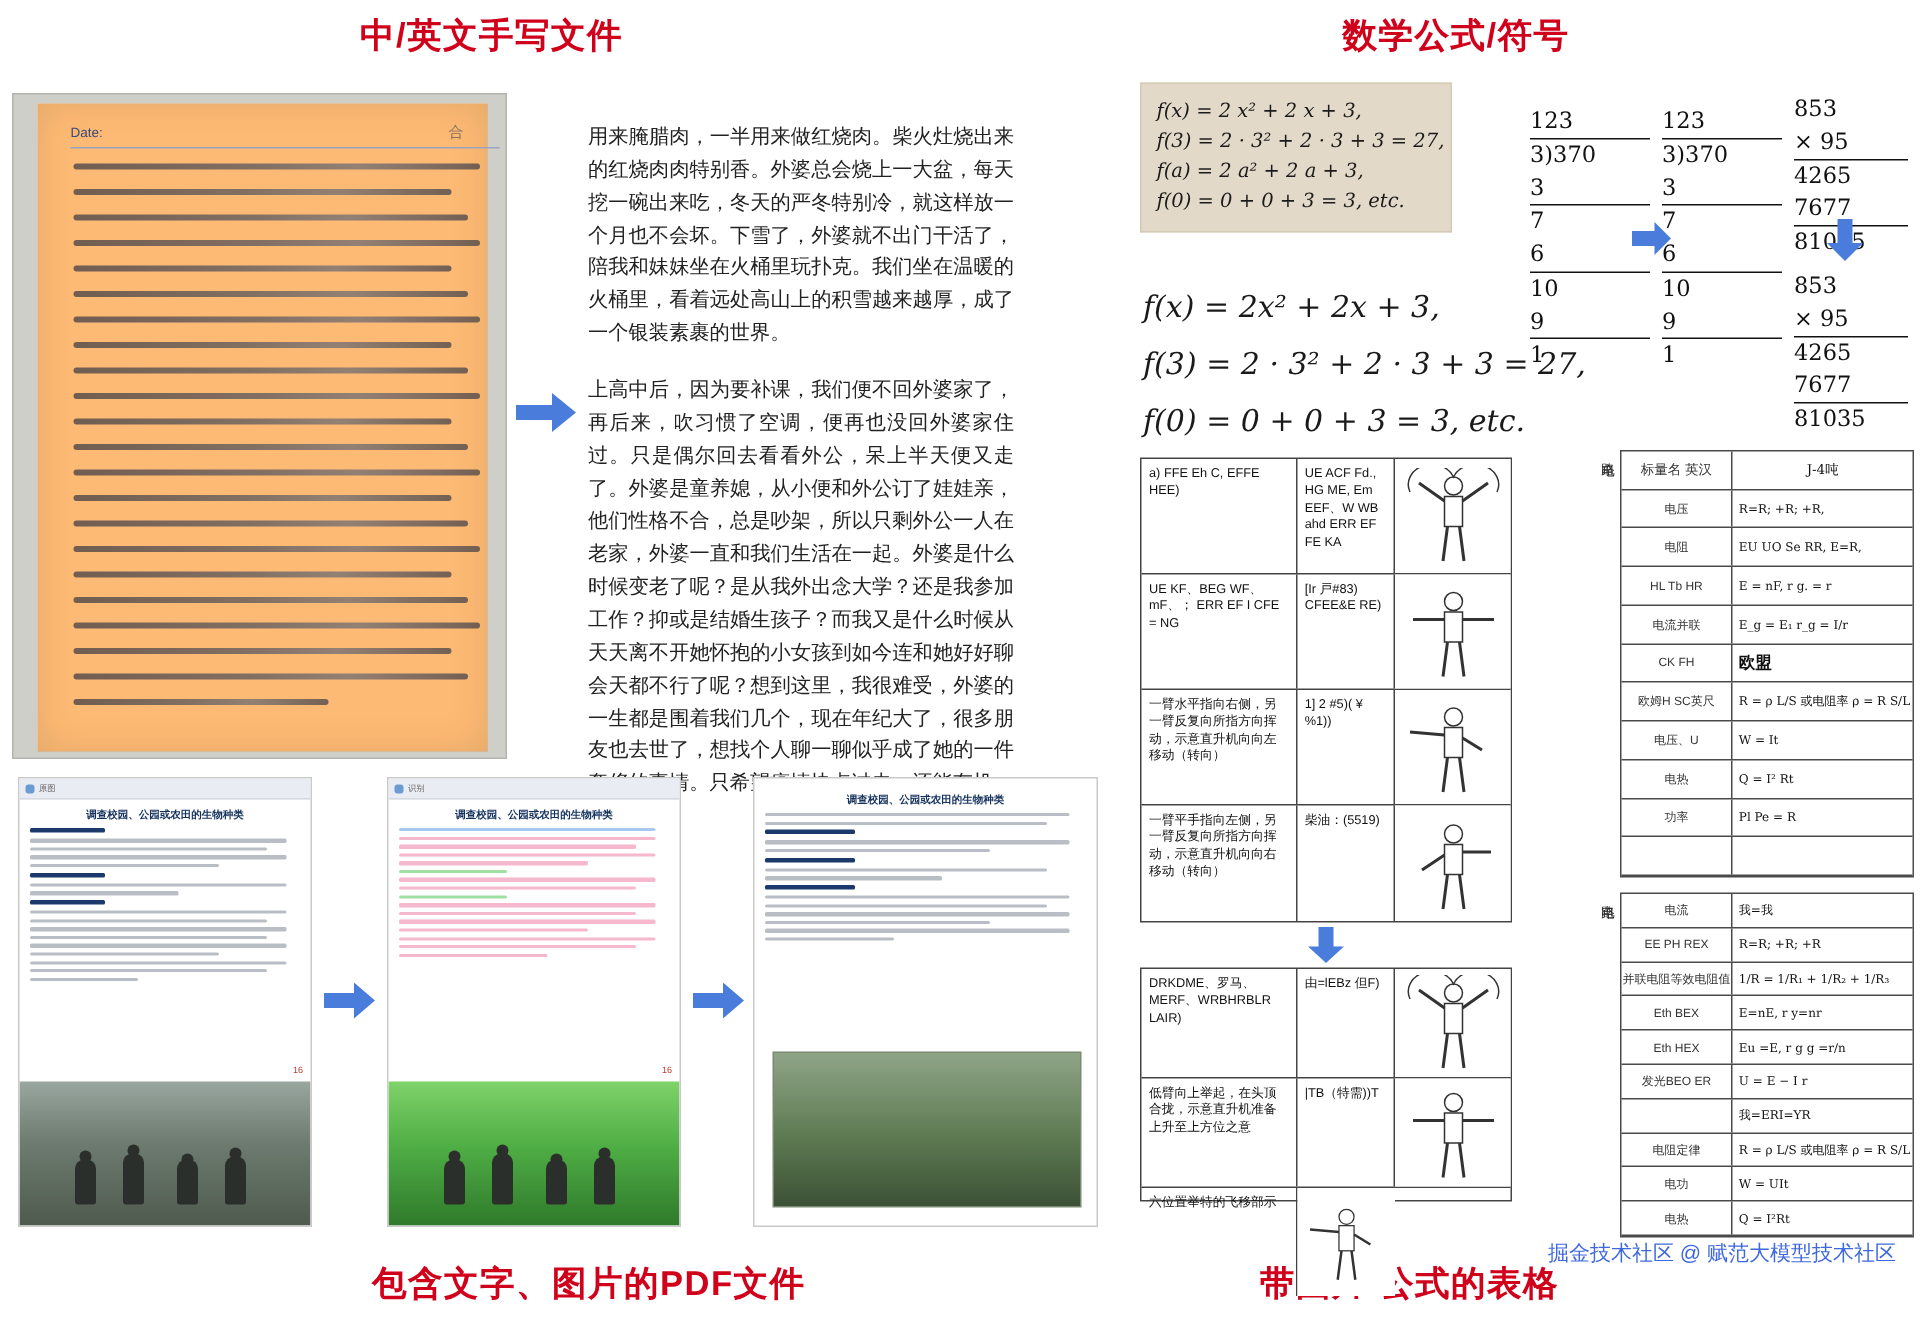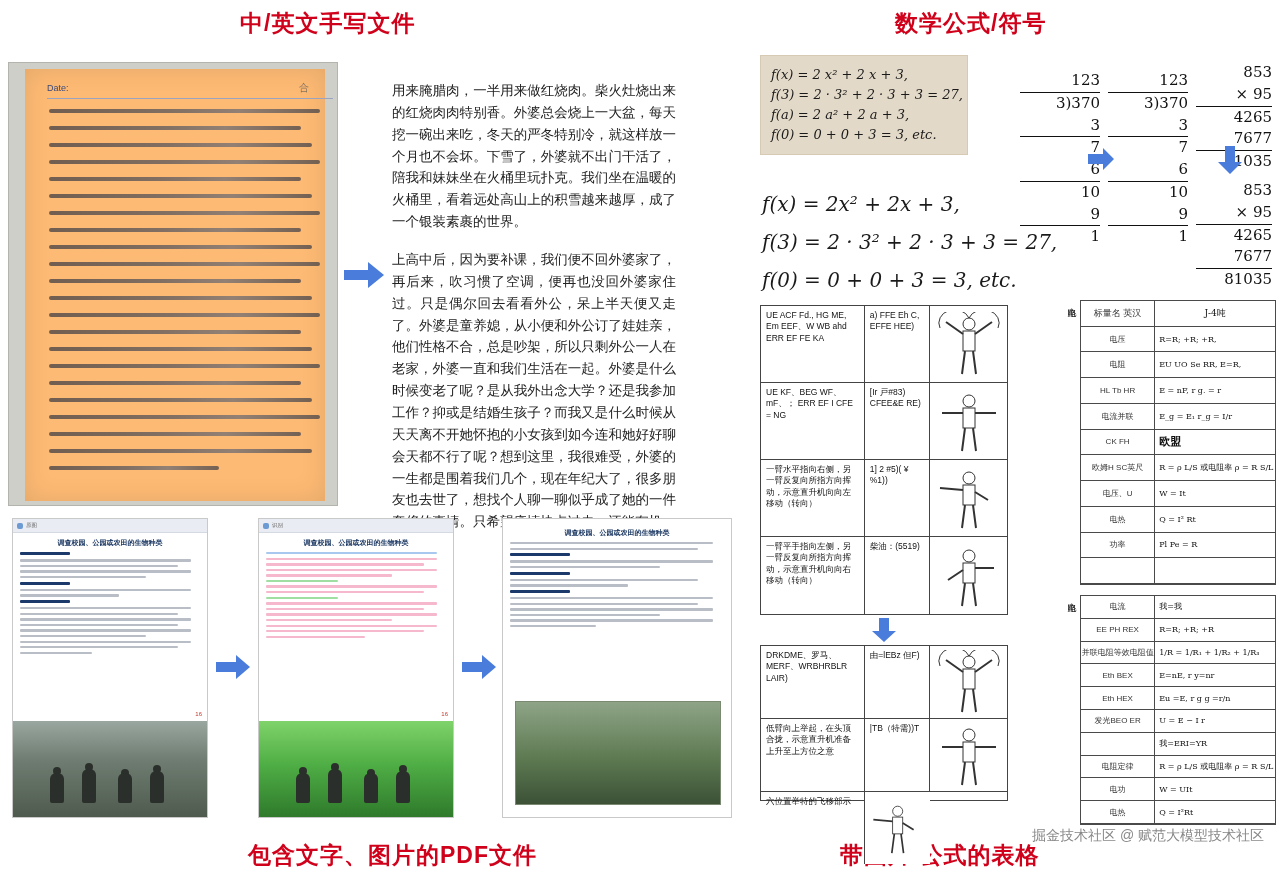--- a/index.html
+++ b/index.html
@@ -105,21 +105,21 @@
     width: 260px;
   }
   #math-formula-text .mathline { font-size: 20px; line-height: 1.9; }
 
   
   .division {
     position: absolute;
     font-family: "DejaVu Serif", serif;
     font-size: 15px;
     color: #111;
-    text-align: right;
+    text-align: left;
     line-height: 1.45;
   }
   .division .row { white-space: pre; }
   #div-1 { left: 1020px; top: 70px; width: 80px; }
   #div-2 { left: 1108px; top: 70px; width: 80px; }
   #mult-1 { left: 1196px; top: 62px; width: 76px; }
   #mult-2 { left: 1196px; top: 180px; width: 76px; }
 
   
   #ex-table {
@@ -246,21 +246,21 @@
   #pdf-3 .p3-photo {
     position: absolute; left: 12px; bottom: 12px;
     width: 206px; height: 104px;
     background: linear-gradient(180deg,#8fa487 0%, #5d7a52 55%, #3c5136 100%);
     border: 1px solid #7a8a72;
   }
 
   
   #watermark {
     position: absolute; right: 16px; bottom: 40px;
-    font-size: 14px; color: #737373; opacity: .85;
+    font-size: 14px; color: #1d4ed8; opacity: .85;
     white-space: nowrap;
   }
 </style>
 </head>
 <body>
 
 <div class="page">
 
   <div class="sec-title" id="title-handwriting">中/英文手写文件</div>
   <div class="sec-title" id="title-math">数学公式/符号</div>
@@ -367,24 +367,24 @@
   <div class="division" id="mult-2">
     <div class="row">853</div>
     <div class="row" style="border-bottom:1px solid #111;">× 95</div>
     <div class="row">4265</div>
     <div class="row" style="border-bottom:1px solid #111;">7677</div>
     <div class="row">81035</div>
   </div>
 
   <div id="ex-table">
     <div class="ex-row">
+      <div class="ex-cell">a) FFE Eh C, EFFE HEE)</div>
       <div class="ex-cell">UE ACF Fd., HG ME, Em
 EEF、W WB ahd
 ERR EF FE KA</div>
-      <div class="ex-cell">a) FFE Eh C, EFFE HEE)</div>
       <div class="ex-cell ex-fig">
         <svg class="figsvg" viewBox="0 0 66 64">
           <circle cx="33" cy="12" r="6" fill="#fff" stroke="#333"></circle>
           <rect x="27" y="19" width="12" height="20" fill="#fff" stroke="#333"></rect>
           <path d="M27 22 L10 10 M39 22 L56 10" stroke="#333" fill="none" stroke-width="2"></path>
           <path d="M4 16 A14 12 0 0 1 33 6 A14 12 0 0 1 62 16" stroke="#333" fill="none"></path>
           <path d="M29 39 L26 62 M37 39 L40 62" stroke="#333" fill="none" stroke-width="2"></path>
         </svg>
       </div>
     </div>

